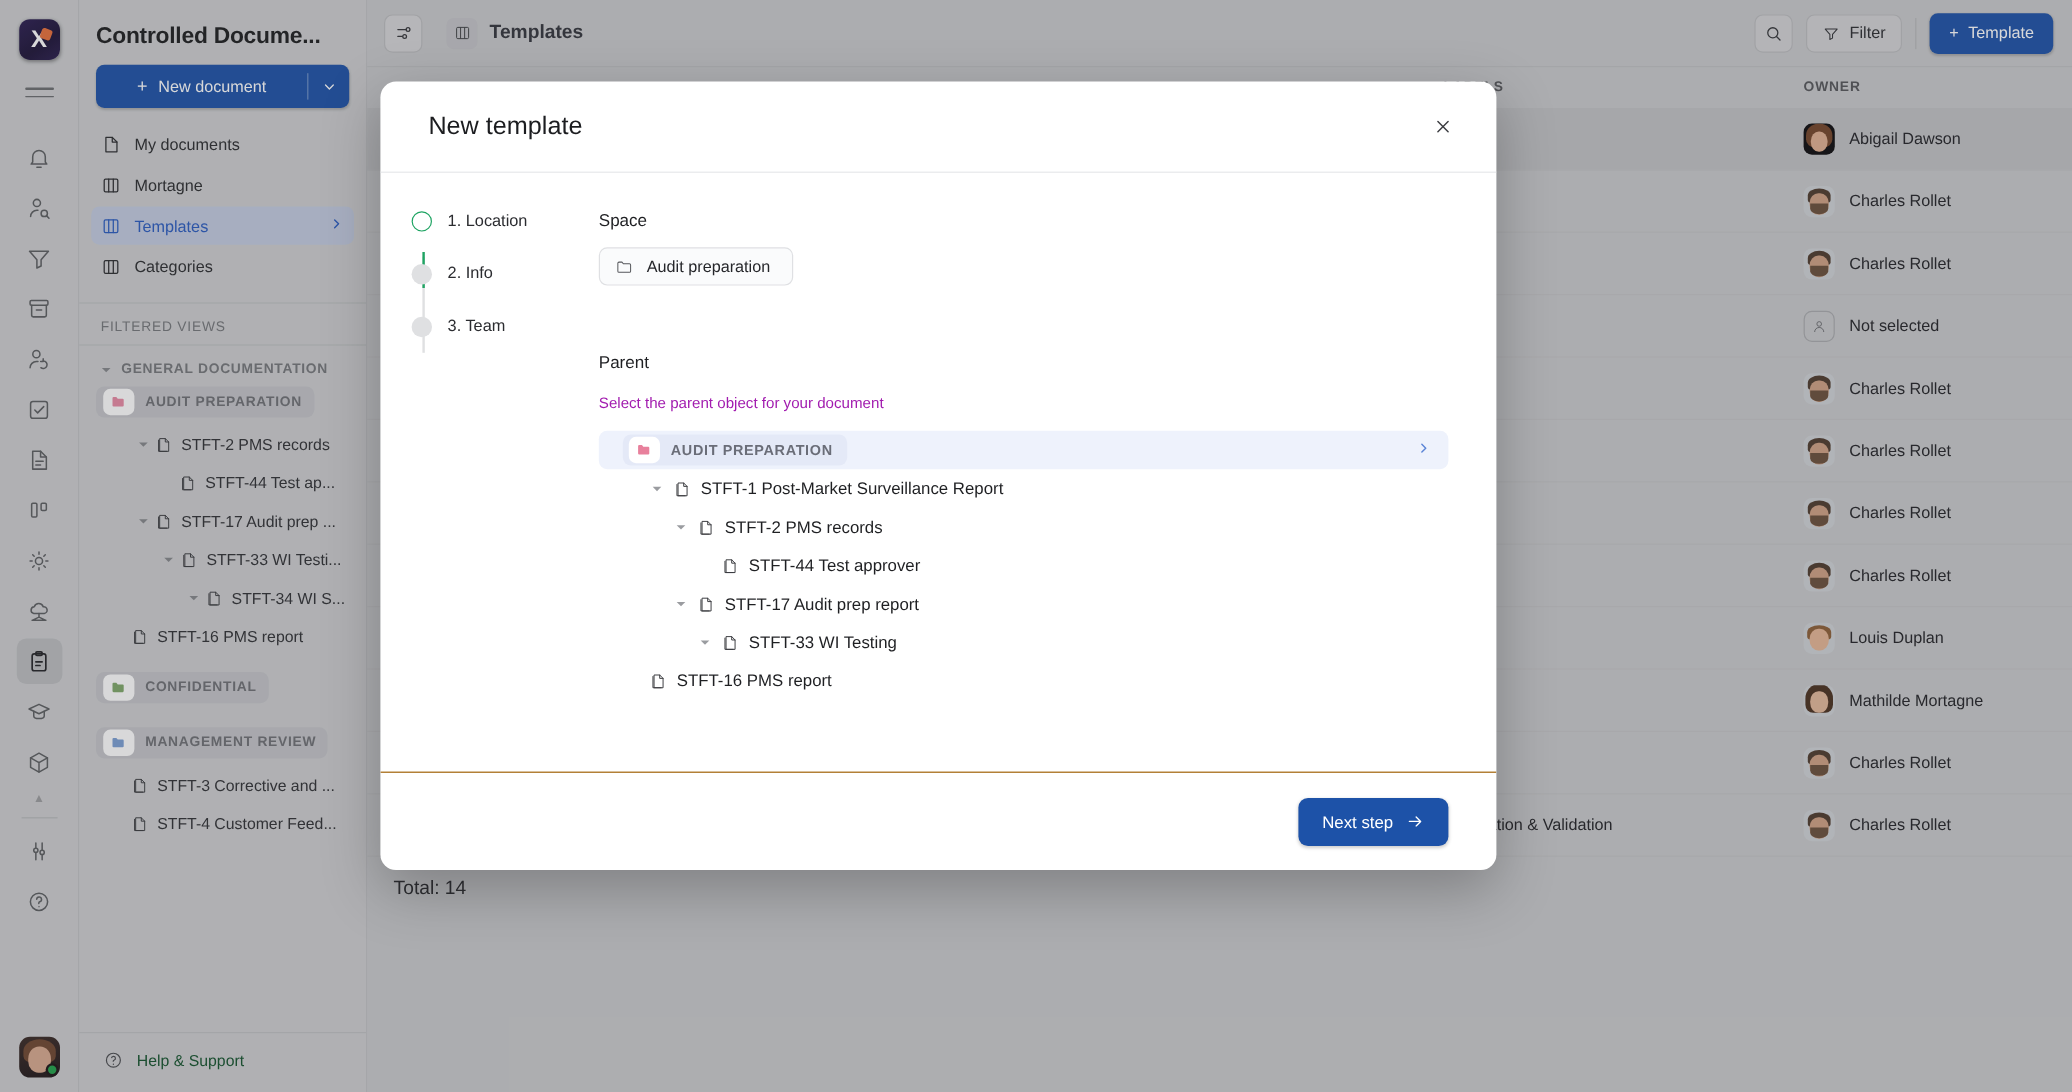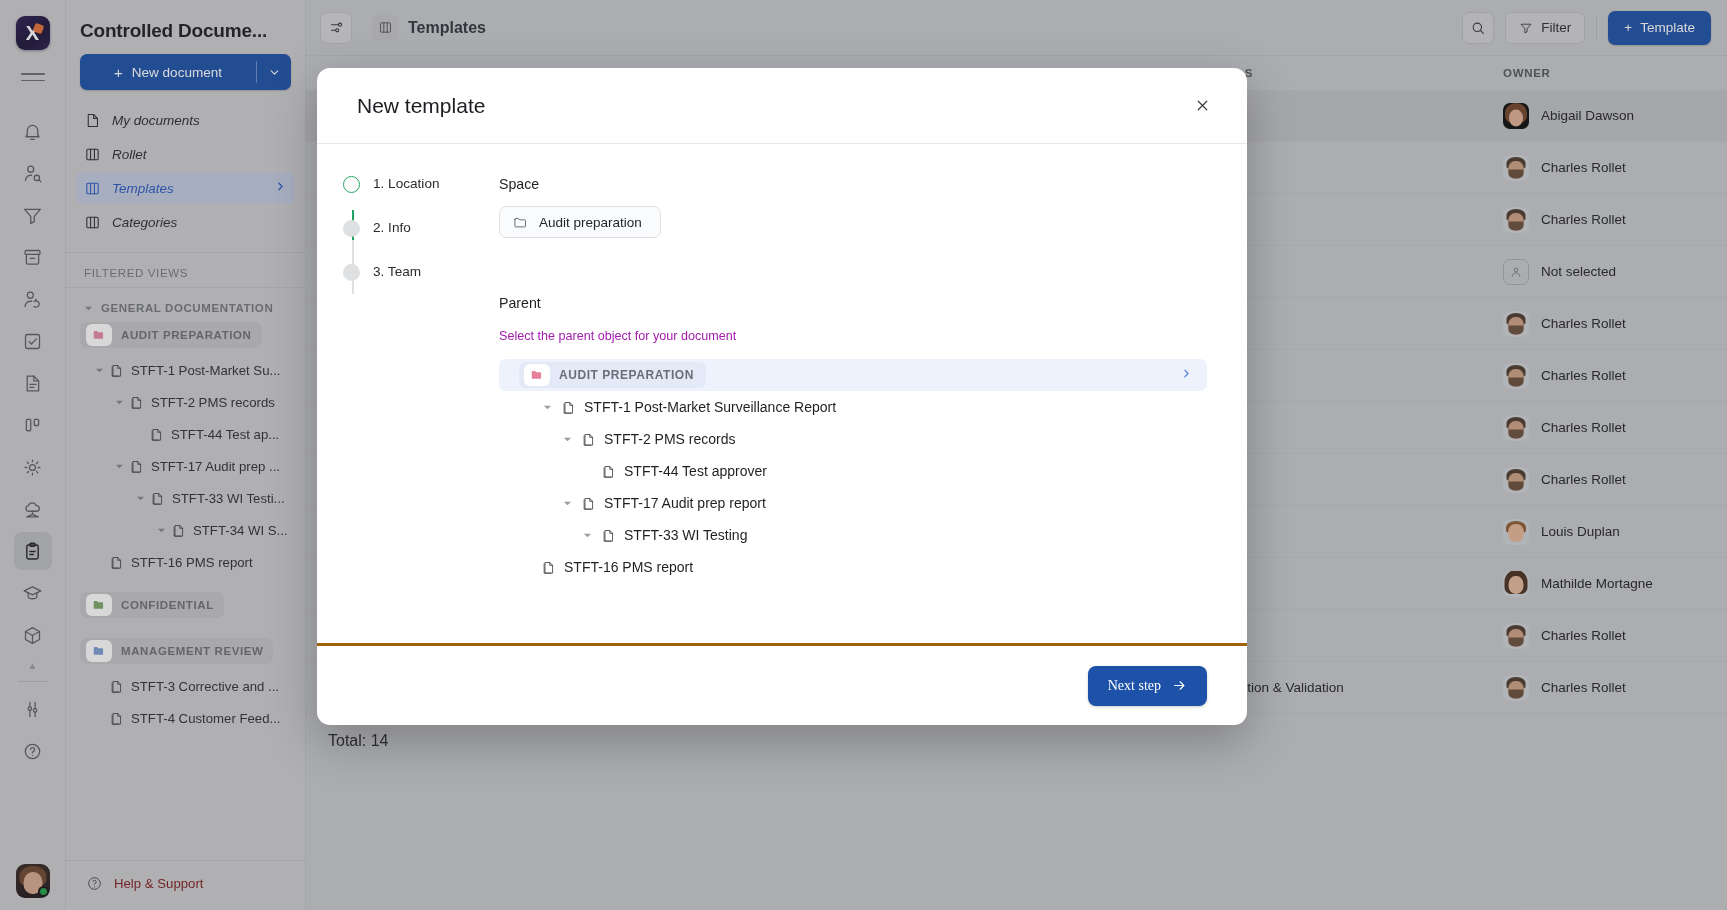--- a/index.html
+++ b/index.html
@@ -86,21 +86,21 @@
     box-shadow: 0 1px 2px rgba(0,0,0,.18);
   }
   .new-doc .lbl { flex:1; display:flex; align-items:center; justify-content:center; gap:9px;
     font-size:13.5px; }
   .new-doc .plus { font-size:15px; font-weight:400; }
   .new-doc .split { width:1px; height:22px; background:rgba(255,255,255,.35); }
   .new-doc .caret { width:34px; display:flex; align-items:center; justify-content:center; }
   .new-doc .caret svg{ width:13px;height:13px;stroke:#fff;fill:none;stroke-width:2;
     stroke-linecap:round;stroke-linejoin:round;}
 
-  .nav-list { padding: 0 10px 8px; font-style: italic; }
+  .nav-list { padding: 0 10px 8px; }
   .nav-item {
     display:flex; align-items:center; gap:11px; height:32px; padding:0 8px;
     border-radius:7px; cursor:pointer; color:#2c2d30; font-size:13.5px;
     margin-bottom:2px; position:relative;
   }
   .nav-item.active { background:#c2cbe0; color:#2a5cc0; }
   .nav-item svg { width:17px;height:17px;fill:none;stroke:#2c2d30;stroke-width:1.5;
     stroke-linecap:round;stroke-linejoin:round;}
   .nav-item.active svg { stroke:#2a5cc0; }
   .nav-item .chev { margin-left:auto; }
@@ -131,21 +131,21 @@
     width:26px;height:22px;border-radius:6px;background:#fff;
     display:flex;align-items:center;justify-content:center;
   }
   .grp-row .folder svg{width:14px;height:14px;}
   .caret-sec {
     display:flex; align-items:center; gap:8px; padding:6px 0 2px 18px;
     font-size:11.5px; letter-spacing:.6px; font-weight:600; color:#75777b; cursor:pointer;
   }
   .caret-sec svg{width:9px;height:9px;fill:#85878b;}
   .sb-foot { margin-top:auto; border-top:1px solid #bfc0c2; padding:14px 20px 18px; }
-  .sb-foot .row { display:flex; align-items:center; gap:11px; font-size:13.2px; color:#7f1d1d; cursor:pointer;}
+  .sb-foot .row { display:flex; align-items:center; gap:11px; font-size:13.2px; color:#14532d; cursor:pointer;}
   .sb-foot svg{width:17px;height:17px;fill:none;stroke:#4a4b4f;stroke-width:1.4;}
 
   
   .main { position:absolute; left:306px; top:0; right:0; bottom:0; background:#c9cacc; }
   .topbar {
     height:56px; display:flex; align-items:center; padding:0 16px 0 14px;
     border-bottom:1px solid #bfc0c2;
   }
   .tb-btn {
     width:32px;height:32px;border-radius:7px;border:1px solid #bbbcbf;
@@ -279,22 +279,22 @@
   .pgrp {
     display:inline-flex; align-items:center; gap:9px; height:26px; padding:0 12px 0 5px;
     background:#e4e9f7; border-radius:7px;
     font-size:12px; letter-spacing:.55px; font-weight:600; color:#6a6d78;
   }
   .pgrp .fd { width:26px;height:22px;border-radius:6px;background:#fff;
     display:flex;align-items:center;justify-content:center;}
   .pgrp .fd svg{width:14px;height:14px;}
 
   .modal-foot {
-    height:82px; border-top:3px solid #a16207; display:flex; align-items:center;
-    justify-content:flex-end; padding:0 40px;font-family:Liberation Serif, serif;
+    height:82px; border-top:1px solid #a16207; display:flex; align-items:center;
+    justify-content:flex-end; padding:0 40px;
   }
   .next-btn {
     height:40px; padding:0 20px; border-radius:8px; background:#1d52a8; color:#fff;
     display:flex;align-items:center;gap:11px;font-size:14px;cursor:pointer;
     box-shadow:0 1px 3px rgba(0,0,0,.2);
   }
   .next-btn svg{width:15px;height:15px;stroke:#fff;fill:none;stroke-width:1.8;
     stroke-linecap:round;stroke-linejoin:round;}
 </style>
 </head>
@@ -448,21 +448,21 @@
             <path d="M6 3.5h7.5L19 9v11.5H6z"></path>
             <path d="M13.5 3.5V9H19"></path>
           </svg>
         <span>My documents</span>
       </div>
       <div class="nav-item">
         <svg viewBox="0 0 24 24">
             <rect x="4" y="4.5" width="16" height="15" rx="1.6"></rect>
             <path d="M9.3 4.5v15M14.7 4.5v15"></path>
           </svg>
-        <span>Rollet</span>
+        <span>Mortagne</span>
       </div>
       <div class="nav-item active">
         <svg viewBox="0 0 24 24">
             <rect x="4" y="4.5" width="16" height="15" rx="1.6"></rect>
             <path d="M9.3 4.5v15M14.7 4.5v15"></path>
           </svg>
         <span>Templates</span>
         <span class="chev">
           <svg viewBox="0 0 24 24" style="stroke:#2a5cc0;fill:none;">
               <path d="M9 6l6 6-6 6"></path>
@@ -493,35 +493,20 @@
 
       <div class="grp-row">
         <span class="folder">
           <svg viewBox="0 0 24 24">
               <path d="M3 6.5A1.5 1.5 0 0 1 4.5 5h4l2 2.4h7A1.5 1.5 0 0 1 19 9v8a1.5 1.5 0 0 1-1.5 1.5h-13A1.5 1.5 0 0 1 3 17V6.5z" fill="#e88aa4"></path>
             </svg>
         </span>
         <span>AUDIT PREPARATION</span>
       </div>
 
-      <div class="tree-row" style="padding-left:26px">
-        <span class="twisty">
-            <svg viewBox="0 0 10 10">
-              <path d="M1 3l4 4 4-4z"></path>
-            </svg>
-          </span>
-        <span class="fileico">
-            <svg viewBox="0 0 24 24">
-              <path d="M7 4h7l4.5 4.5V21H7z"></path>
-              <path d="M14 4v4.5h4.5"></path>
-              <path d="M5 6v15h11"></path>
-            </svg>
-          </span>
-        <span>STFT-1 Post-Market Su...</span>
-      </div>
       <div class="tree-row" style="padding-left:46px">
         <span class="twisty">
             <svg viewBox="0 0 10 10">
               <path d="M1 3l4 4 4-4z"></path>
             </svg>
           </span>
         <span class="fileico">
             <svg viewBox="0 0 24 24">
               <path d="M7 4h7l4.5 4.5V21H7z"></path>
               <path d="M14 4v4.5h4.5"></path>

